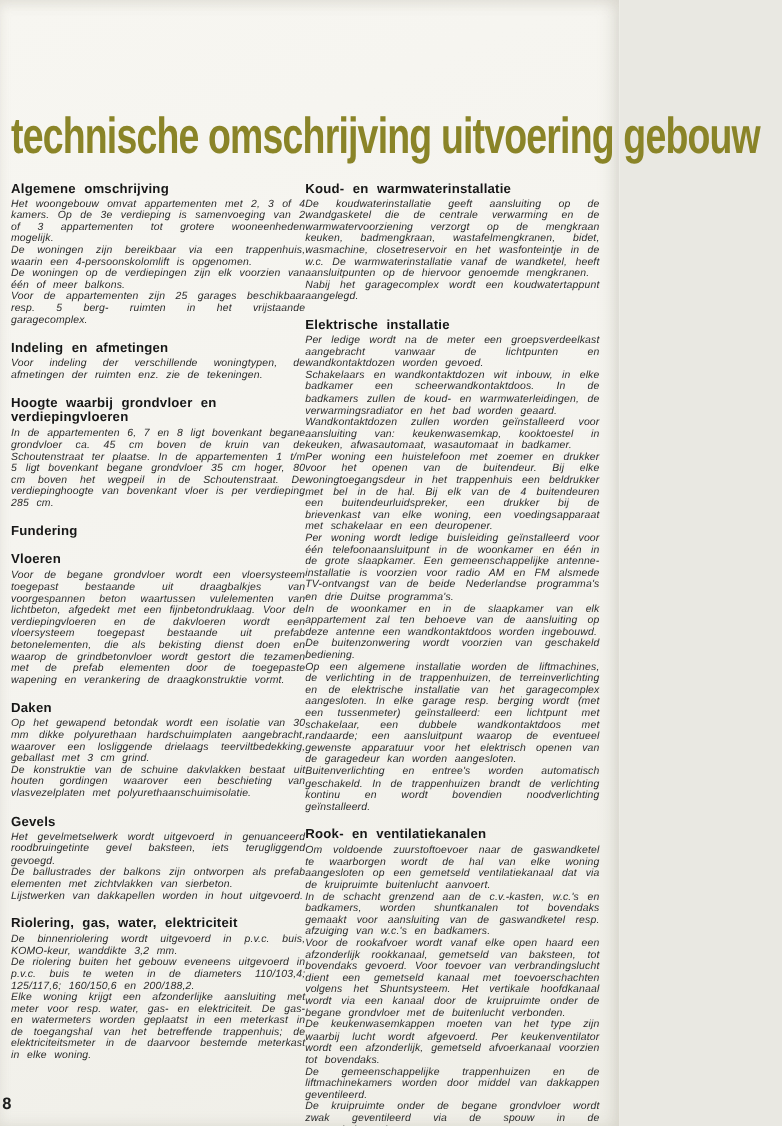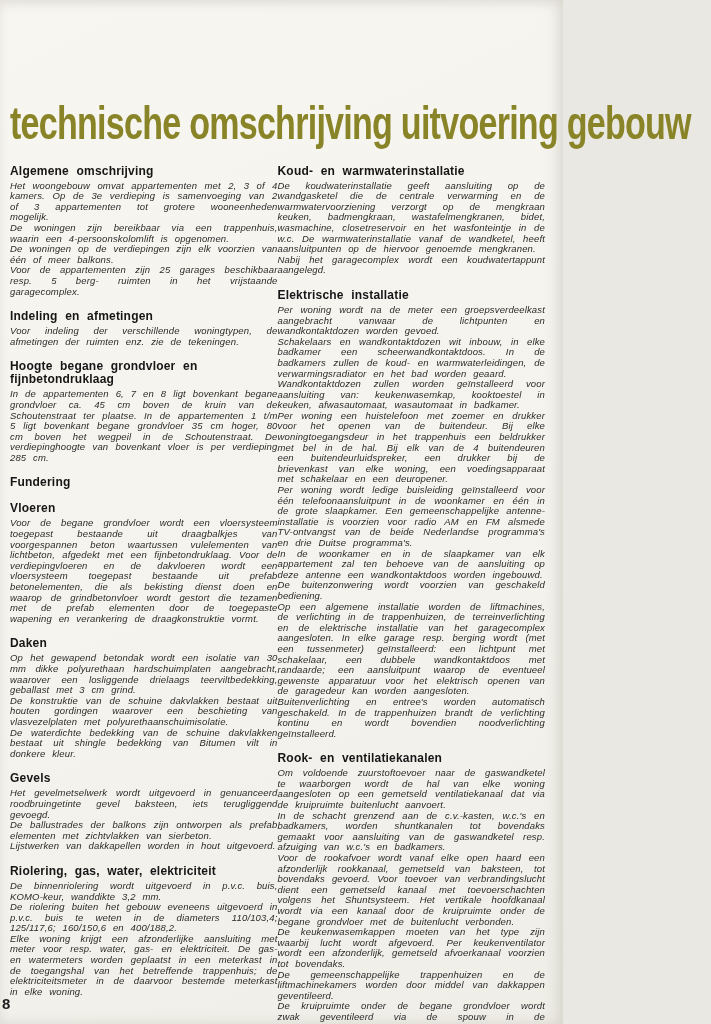--- a/index.html
+++ b/index.html
@@ -90,58 +90,57 @@
           <p class="para">Het woongebouw omvat appartementen met 2, 3 of 4 kamers. Op de 3e verdieping is samenvoeging van 2 of 3 appartementen tot grotere wooneenheden mogelijk.</p>
           <p class="para">De woningen zijn bereikbaar via een trappenhuis, waarin een 4-persoonskolomlift is opgenomen.</p>
           <p class="para">De woningen op de verdiepingen zijn elk voorzien van één of meer balkons.</p>
           <p class="para">Voor de appartementen zijn 25 garages beschikbaar resp. 5 berg- ruimten in het vrijstaande garagecomplex.</p>
         </section>
         <section class="sec">
           <h2 class="sec-heading">Indeling en afmetingen</h2>
           <p class="para">Voor indeling der verschillende woningtypen, de afmetingen der ruimten enz. zie de tekeningen.</p>
         </section>
         <section class="sec">
-          <h2 class="sec-heading">Hoogte begane grondvloer en fijnbetondruklaag</h2>
+          <h2 class="sec-heading">Hoogte waarbij grondvloer en verdiepingvloeren</h2>
           <p class="para">In de appartementen 6, 7 en 8 ligt bovenkant begane grondvloer ca. 45 cm boven de kruin van de Schoutenstraat ter plaatse. In de appartementen 1 t/m 5 ligt bovenkant begane grondvloer 35 cm hoger, 80 cm boven het wegpeil in de Schoutenstraat. De verdiepinghoogte van bovenkant vloer is per verdieping 285 cm.</p>
         </section>
         <section class="sec">
           <h2 class="sec-heading">Fundering</h2>
         </section>
         <section class="sec">
           <h2 class="sec-heading">Vloeren</h2>
           <p class="para">Voor de begane grondvloer wordt een vloersysteem toegepast bestaande uit draagbalkjes van voorgespannen beton waartussen vulelementen van lichtbeton, afgedekt met een fijnbetondruklaag. Voor de verdiepingvloeren en de dakvloeren wordt een vloersysteem toegepast bestaande uit prefab betonelementen, die als bekisting dienst doen en waarop de grindbetonvloer wordt gestort die tezamen met de prefab elementen door de toegepaste wapening en verankering de draagkonstruktie vormt.</p>
         </section>
         <section class="sec">
           <h2 class="sec-heading">Daken</h2>
           <p class="para">Op het gewapend betondak wordt een isolatie van 30 mm dikke polyurethaan hardschuimplaten aangebracht, waarover een losliggende drielaags teerviltbedekking, geballast met 3 cm grind.</p>
           <p class="para">De konstruktie van de schuine dakvlakken bestaat uit houten gordingen waarover een beschieting van vlasvezelplaten met polyurethaanschuimisolatie.</p>
-          <p class="para">De waterdichte bedekking van de schuine dakvlakken bestaat uit shingle bedekking van Bitumen vilt in donkere kleur.</p>
         </section>
         <section class="sec">
           <h2 class="sec-heading">Gevels</h2>
           <p class="para">Het gevelmetselwerk wordt uitgevoerd in genuanceerd roodbruingetinte gevel baksteen, iets terugliggend gevoegd.</p>
           <p class="para">De ballustrades der balkons zijn ontworpen als prefab elementen met zichtvlakken van sierbeton.</p>
           <p class="para">Lijstwerken van dakkapellen worden in hout uitgevoerd.</p>
         </section>
         <section class="sec">
           <h2 class="sec-heading">Riolering, gas, water, elektriciteit</h2>
           <p class="para">De binnenriolering wordt uitgevoerd in p.v.c. buis, KOMO-keur, wanddikte 3,2 mm.</p>
-          <p class="para">De riolering buiten het gebouw eveneens uitgevoerd in p.v.c. buis te weten in de diameters 110/103,4; 125/117,6; 160/150,6 en 400/188,2.</p>
+          <p class="para">De riolering buiten het gebouw eveneens uitgevoerd in p.v.c. buis te weten in de diameters 110/103,4; 125/117,6; 160/150,6 en 200/188,2.</p>
           <p class="para">Elke woning krijgt een afzonderlijke aansluiting met meter voor resp. water, gas- en elektriciteit. De gas- en watermeters worden geplaatst in een meterkast in de toegangshal van het betreffende trappenhuis; de elektriciteitsmeter in de daarvoor bestemde meterkast in elke woning.</p>
         </section>
       </div>
     <div class="col">
         <section class="sec">
           <h2 class="sec-heading">Koud- en warmwaterinstallatie</h2>
           <p class="para">De koudwaterinstallatie geeft aansluiting op de wandgasketel die de centrale verwarming en de warmwatervoorziening verzorgt op de mengkraan keuken, badmengkraan, wastafelmengkranen, bidet, wasmachine, closetreservoir en het wasfonteintje in de w.c. De warmwaterinstallatie vanaf de wandketel, heeft aansluitpunten op de hiervoor genoemde mengkranen.</p>
           <p class="para">Nabij het garagecomplex wordt een koudwatertappunt aangelegd.</p>
         </section>
         <section class="sec">
           <h2 class="sec-heading">Elektrische installatie</h2>
-          <p class="para">Per woning wordt na de meter een groepsverdeelkast aangebracht vanwaar de lichtpunten en wandkontaktdozen worden gevoed.</p>
+          <p class="para">Per ledige wordt na de meter een groepsverdeelkast aangebracht vanwaar de lichtpunten en wandkontaktdozen worden gevoed.</p>
           <p class="para">Schakelaars en wandkontaktdozen wit inbouw, in elke badkamer een scheerwandkontaktdoos. In de badkamers zullen de koud- en warmwaterleidingen, de verwarmingsradiator en het bad worden geaard.</p>
           <p class="para">Wandkontaktdozen zullen worden geïnstalleerd voor aansluiting van: keukenwasemkap, kooktoestel in keuken, afwasautomaat, wasautomaat in badkamer.</p>
           <p class="para">Per woning een huistelefoon met zoemer en drukker voor het openen van de buitendeur. Bij elke woningtoegangsdeur in het trappenhuis een beldrukker met bel in de hal. Bij elk van de 4 buitendeuren een buitendeurluidspreker, een drukker bij de brievenkast van elke woning, een voedingsapparaat met schakelaar en een deuropener.</p>
           <p class="para">Per woning wordt ledige buisleiding geïnstalleerd voor één telefoonaansluitpunt in de woonkamer en één in de grote slaapkamer. Een gemeenschappelijke antenne-installatie is voorzien voor radio AM en FM alsmede TV-ontvangst van de beide Nederlandse programma's en drie Duitse programma's.</p>
           <p class="para">In de woonkamer en in de slaapkamer van elk appartement zal ten behoeve van de aansluiting op deze antenne een wandkontaktdoos worden ingebouwd.</p>
           <p class="para">De buitenzonwering wordt voorzien van geschakeld bediening.</p>
           <p class="para">Op een algemene installatie worden de liftmachines, de verlichting in de trappenhuizen, de terreinverlichting en de elektrische installatie van het garagecomplex aangesloten. In elke garage resp. berging wordt (met een tussenmeter) geïnstalleerd: een lichtpunt met schakelaar, een dubbele wandkontaktdoos met randaarde; een aansluitpunt waarop de eventueel gewenste apparatuur voor het elektrisch openen van de garagedeur kan worden aangesloten.</p>
           <p class="para">Buitenverlichting en entree's worden automatisch geschakeld. In de trappenhuizen brandt de verlichting kontinu en wordt bovendien noodverlichting geïnstalleerd.</p>
         </section>
         <section class="sec">

